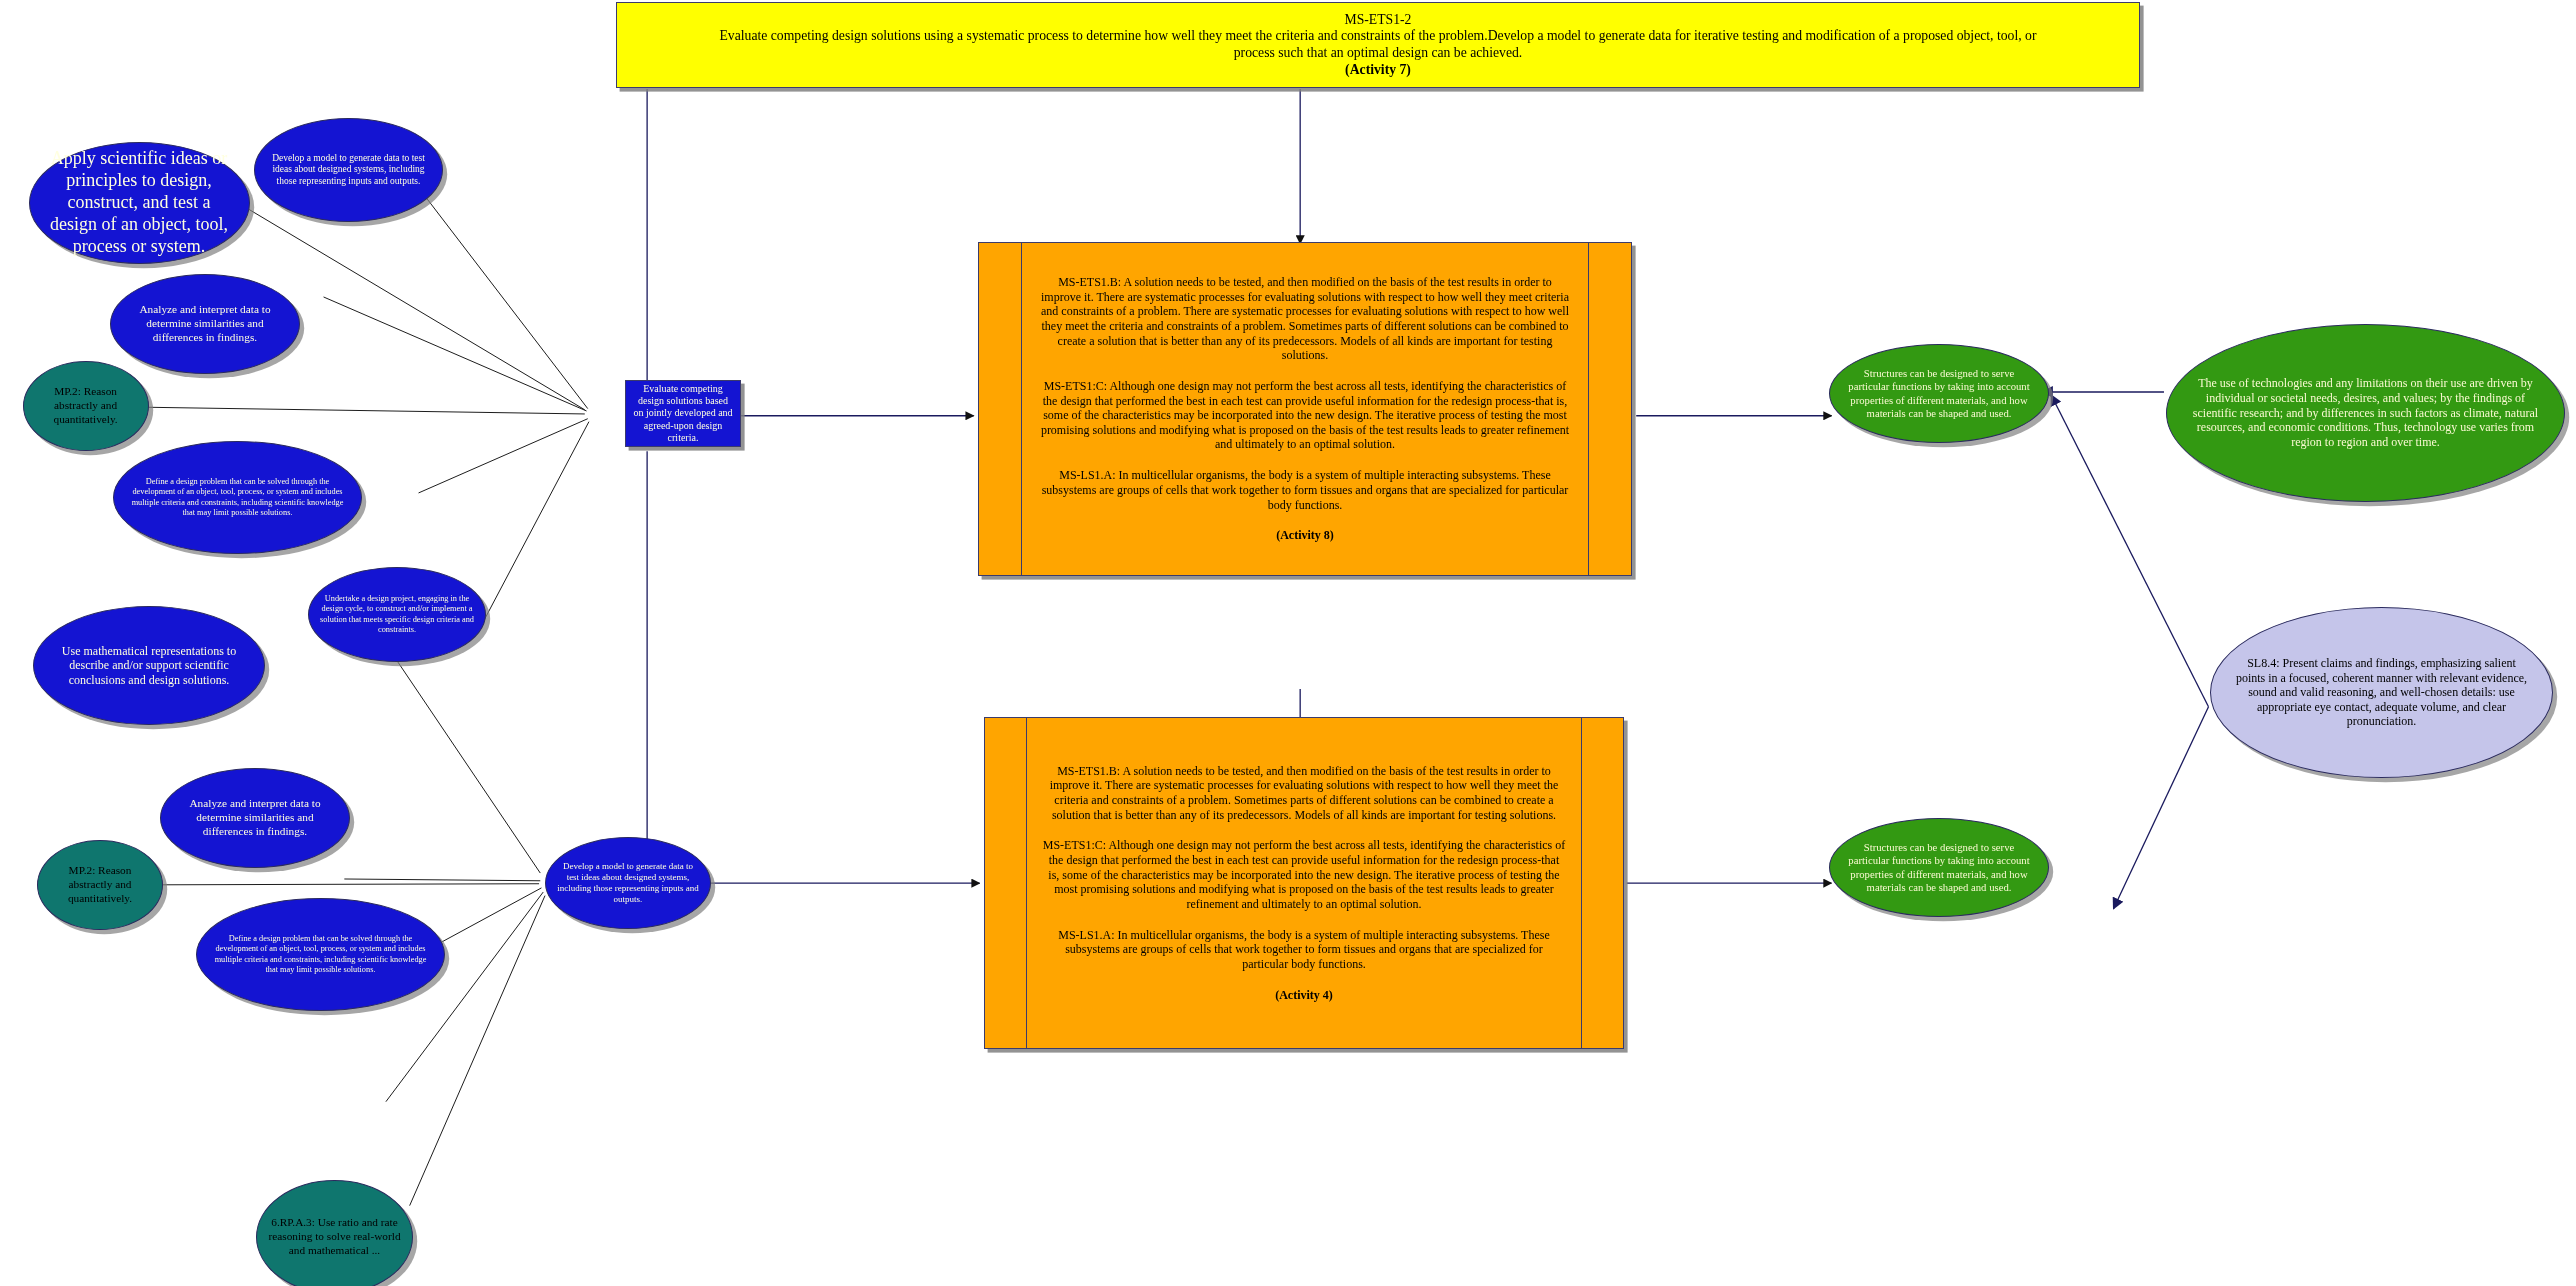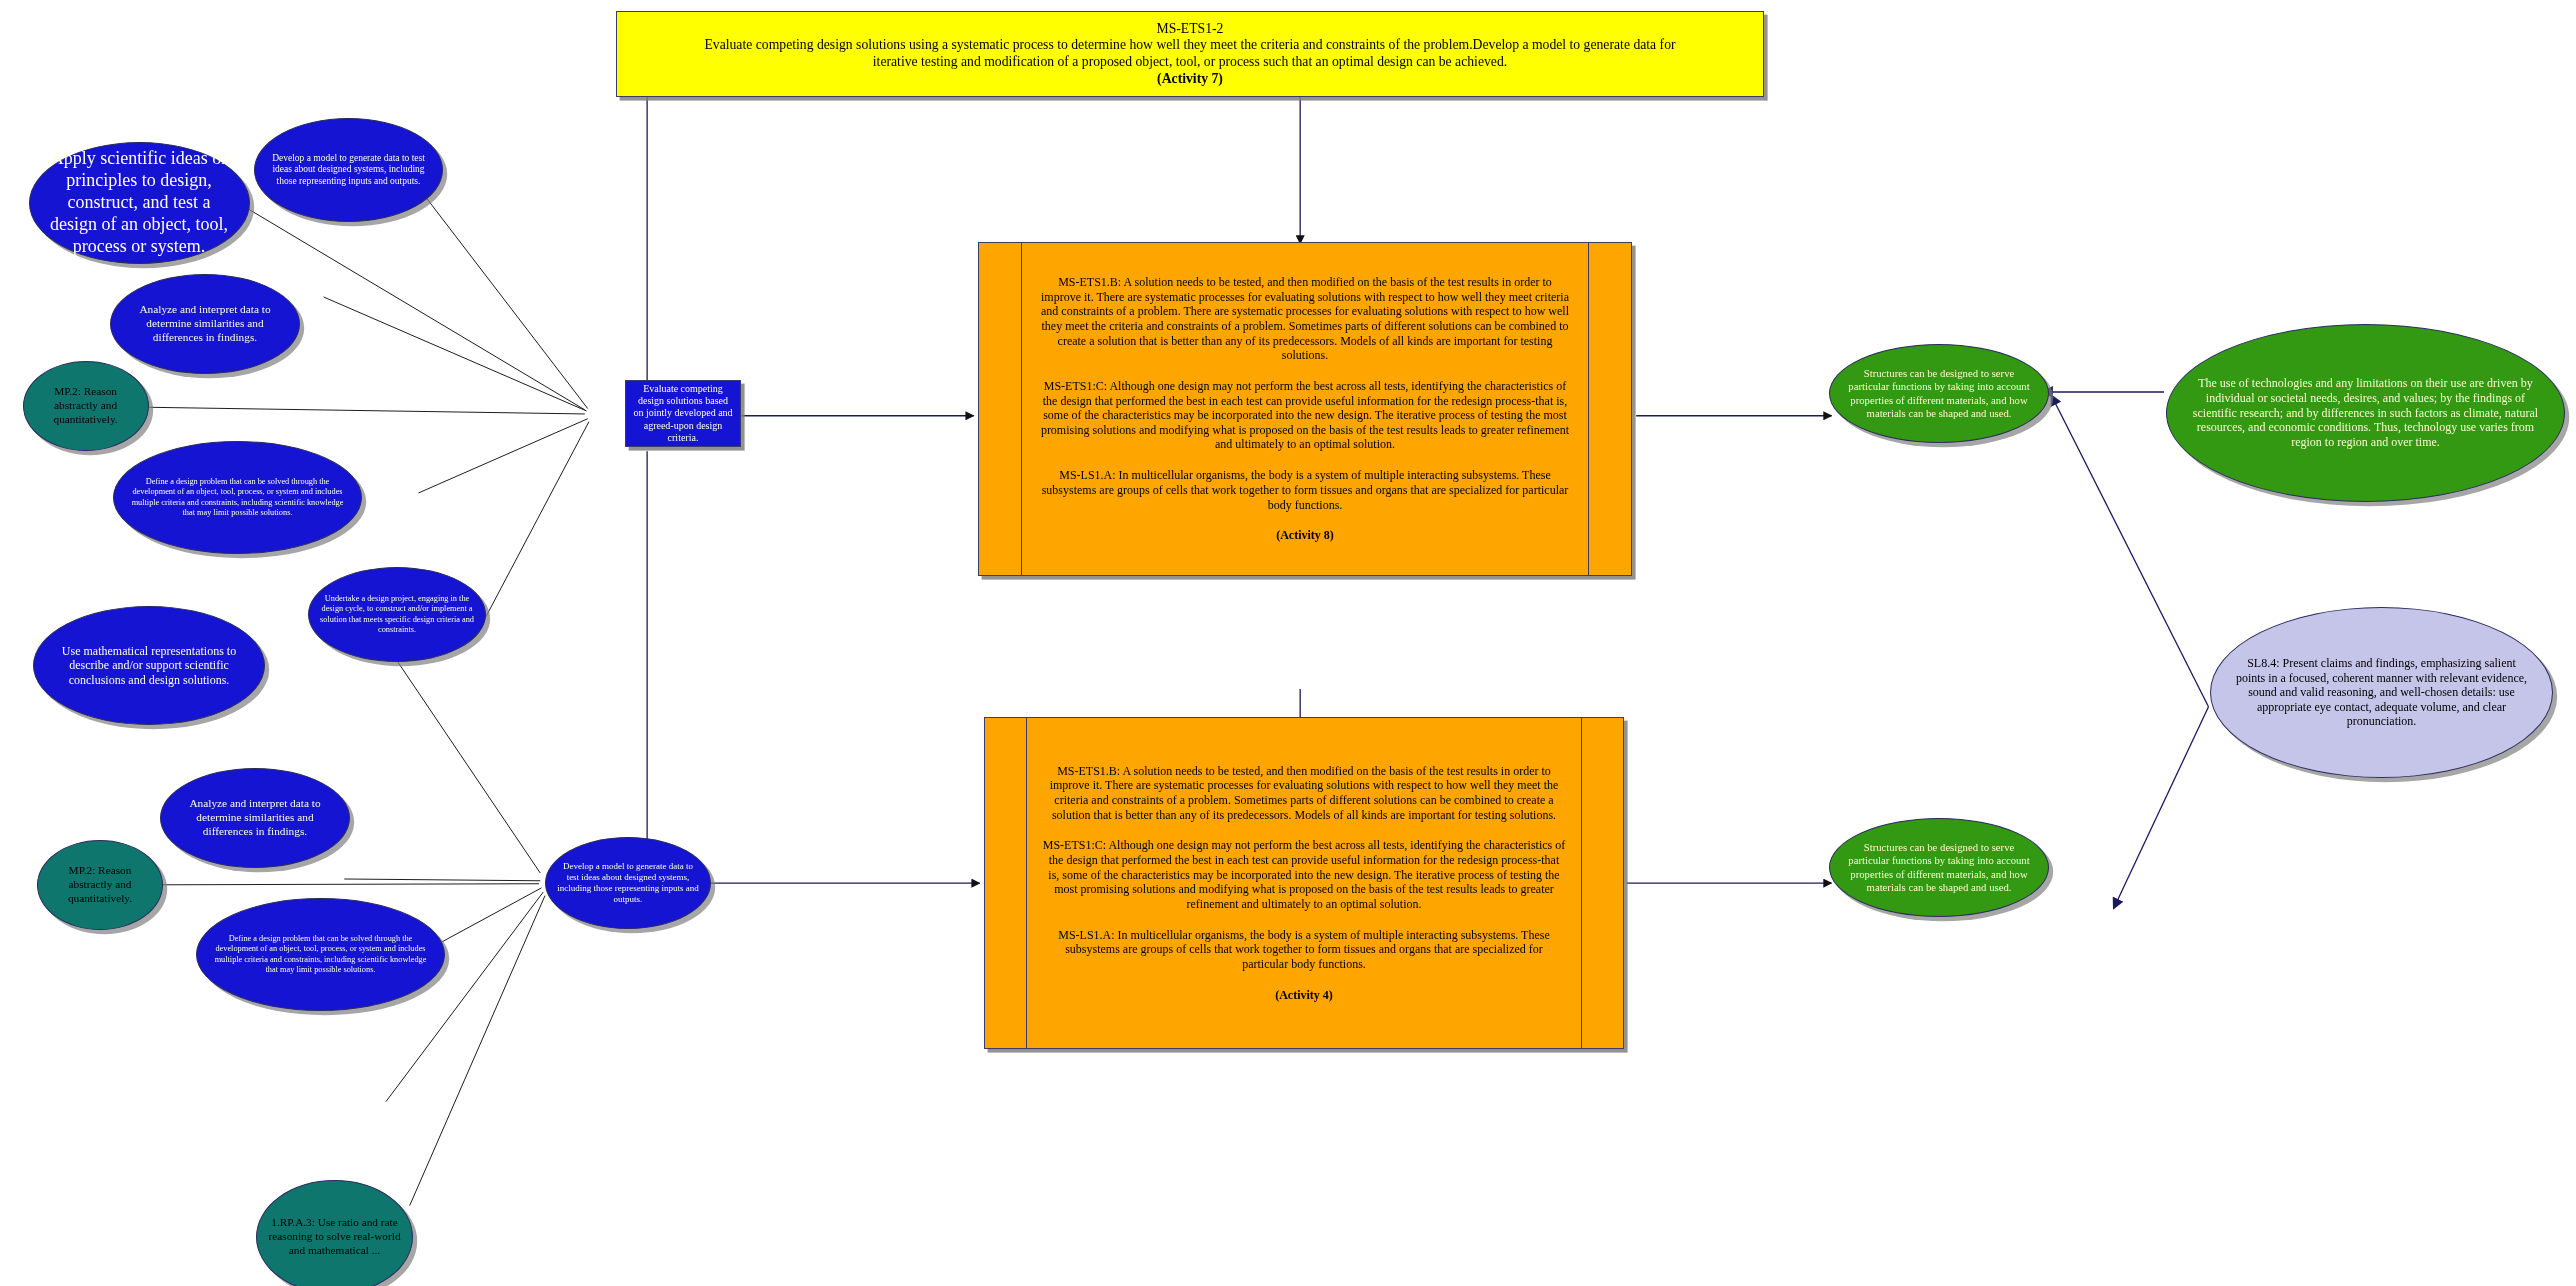--- a/index.html
+++ b/index.html
@@ -123,21 +123,21 @@
     <g stroke="#111111" stroke-width="1.6" fill="none">
       <path d="M 640 1070 L 910 1470"></path>
       <path d="M 580 1480 L 910 1483"></path>
       <path d="M 200 1490 L 908 1488"></path>
       <path d="M 700 1610 L 912 1495"></path>
       <path d="M 650 1855 L 915 1502"></path>
       <path d="M 690 2030 L 918 1508"></path>
     </g>
   </svg>
 
-  <div class="node rect yellow" style="left:616px;top:11px;width:1148px;height:86px;font-size:13.7px;">
+  <div class="node rect yellow" style="left:616px;top:2px;width:1524px;height:86px;font-size:13.7px;">
     <div class="txt">
       <span class="title-line">MS-ETS1-2</span>
       <span class="title-line">Evaluate competing design solutions using a systematic process to determine how well they meet the criteria and constraints of the problem.Develop a model to generate data for iterative testing and modification of a proposed object, tool, or process such that an optimal design can be achieved.</span>
       <span class="title-line activity">(Activity 7)</span>
     </div>
   </div>
 
   <div class="node rect deepblue" style="left:589px;top:380px;width:116px;height:67px;font-size:10px;margin-left:36px;">
     <div class="txt">Evaluate competing design solutions based on jointly developed and agreed-upon design criteria.</div>
   </div>
@@ -199,21 +199,21 @@
   <div class="node ellipse chartreuse" style="left:22.6px;top:361px;width:126px;height:90px;font-size:11.3px;">
     <div class="txt">MP.2: Reason abstractly and quantitatively.</div>
   </div>
 
   <div class="node ellipse chartreuse" style="left:37px;top:840px;width:126px;height:90px;font-size:11.3px;">
     <div class="txt">MP.2: Reason abstractly and quantitatively.</div>
   </div>
 
 
   <div class="node ellipse chartreuse" style="left:256px;top:1180px;width:157px;height:114px;font-size:11.3px;">
-    <div class="txt">1.RP.A.3: Use ratio and rate reasoning to solve real-world and mathematical ...</div>
+    <div class="txt">6.RP.A.3: Use ratio and rate reasoning to solve real-world and mathematical ...</div>
   </div>
 
   <div class="node ellipse green" style="left:1829px;top:344px;width:220px;height:99px;font-size:10.7px;">
     <div class="txt">Structures can be designed to serve particular functions by taking into account properties of different materials, and how materials can be shaped and used.</div>
   </div>
 
   <div class="node ellipse green" style="left:2166px;top:324px;width:399px;height:178px;font-size:12px;">
     <div class="txt">The use of technologies and any limitations on their use are driven by individual or societal needs, desires, and values; by the findings of scientific research; and by differences in such factors as climate, natural resources, and economic conditions. Thus, technology use varies from region to region and over time.</div>
   </div>
 

